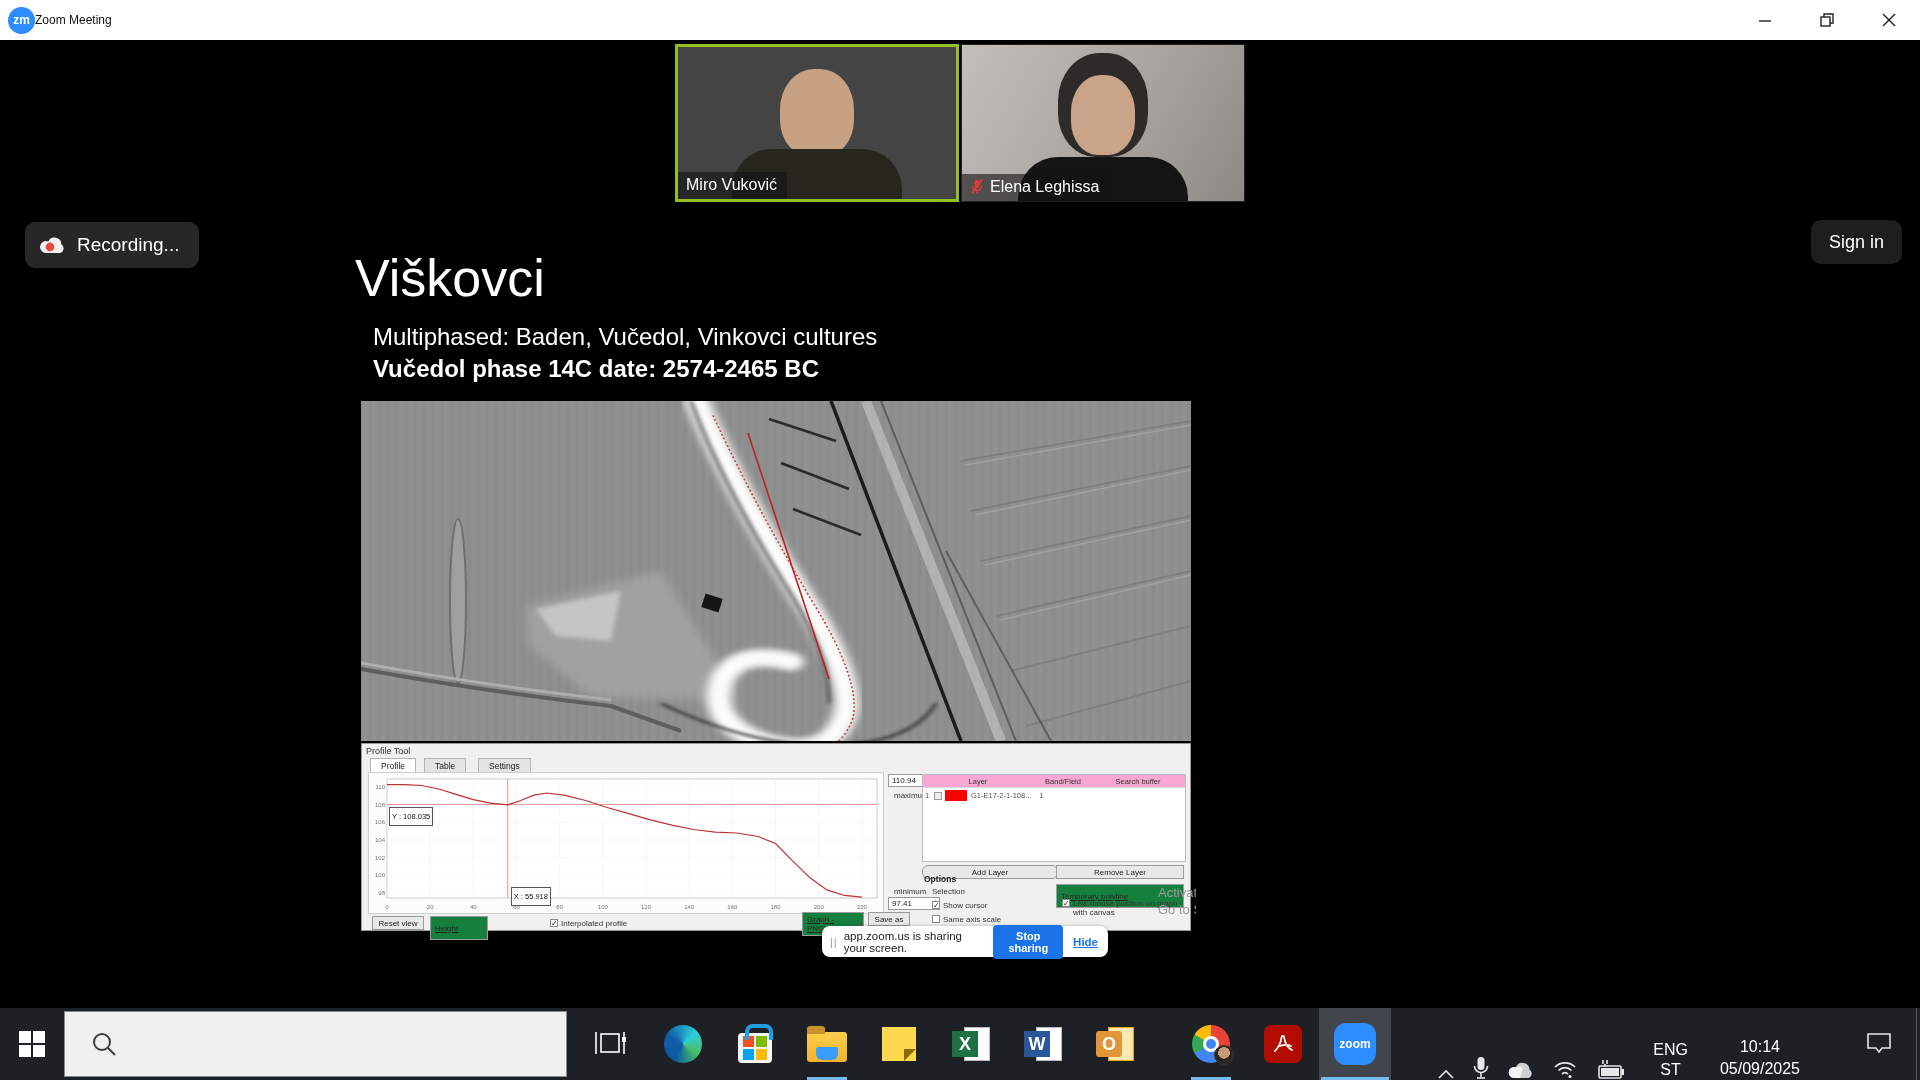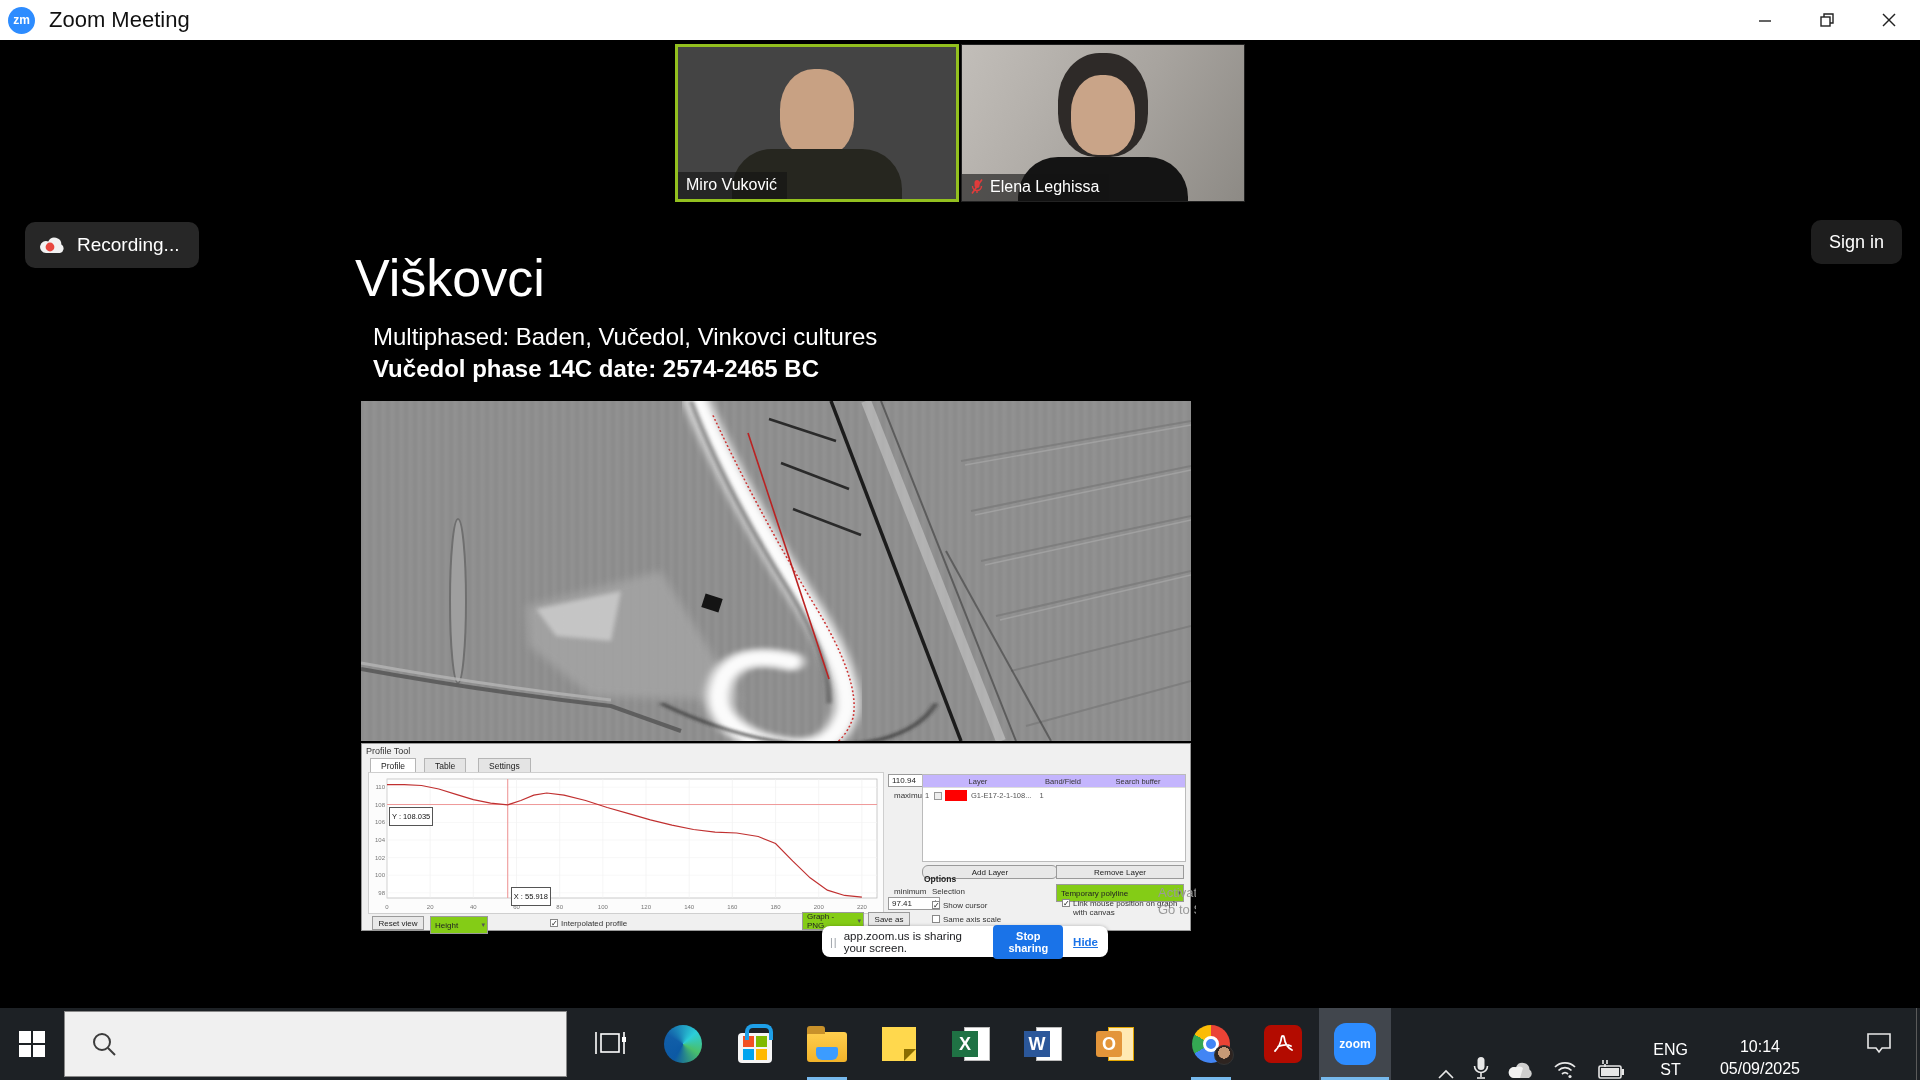--- a/index.html
+++ b/index.html
@@ -6,21 +6,21 @@
   html,body { width:1920px; height:1080px; overflow:hidden; background:#000;
     font-family:"Liberation Sans", sans-serif; }
   #stage { position:relative; width:1920px; height:1080px; }
 
   
   #titlebar { position:absolute; left:0; top:0; width:1920px; height:40px; background:#fff;
     display:flex; align-items:center; }
   #zm-logo { width:27px; height:27px; border-radius:50%; background:#2d8cff; color:#fff;
     font-size:12px; font-weight:bold; display:flex; align-items:center; justify-content:center;
     margin-left:8px; }
-  #win-title { font-size:22px; color:#111; margin-left:14px; }
+  #win-title { font-size:12px; color:#111; margin-left:0; }
   #win-controls { position:absolute; right:0; top:0; height:40px; display:flex; }
   .wbtn { width:62px; height:40px; display:flex; align-items:center; justify-content:center; }
   .wbtn svg { stroke:#222; stroke-width:1.4; fill:none; }
 
   
   #content { position:absolute; left:0; top:40px; width:1920px; height:968px; background:#000; }
 
   
   .vtile { position:absolute; top:4px; width:284px; height:158px; overflow:hidden; background:#444; }
   #tile-miro { left:675px; border:3px solid #93c01f; }
@@ -77,30 +77,30 @@
     background:#fcfcfc; border:1px solid #cfcfcf; }
   #profile-chart { position:absolute; left:0; top:0; }
   .tooltip { position:absolute; background:#fff; border:1px solid #555; font-size:7.5px;
     padding:4px 2px; line-height:9px; color:#111; white-space:nowrap; }
   .spin { position:absolute; width:52px; height:13px; background:#fff; border:1px solid #9a9a9a;
     font-size:8px; display:flex; align-items:center; padding-left:3px; }
   .spin .arrows { position:absolute; right:1px; top:0; font-size:5px; line-height:6px; color:#444; }
   .plabel { position:absolute; font-size:8px; color:#333; }
   .pbtn { position:absolute; height:14px; background:#e8e8e8; border:1px solid #9a9a9a;
     font-size:8px; display:flex; align-items:center; justify-content:center; }
-  .pcombo { position:absolute; height:18px; background:#84cc16; border:1px solid #9a9a9a;
-    font-size:8px; display:flex; align-items:center; padding:0 12px 0 4px; }
+  .pcombo { position:absolute; height:24px; background:#15803d; border:1px solid #9a9a9a;
+    font-size:8px; display:flex; align-items:center; padding:0 12px 0 4px;text-decoration:underline; }
   .pcombo::after { content:"▾"; position:absolute; right:2px; font-size:7px; color:#555; }
   .pcheck { position:absolute; font-size:8px; display:flex; align-items:flex-start; gap:3px; color:#333; }
   .pcheck .box { width:8px; height:8px; border:1px solid #888; background:#fff; flex:0 0 auto;
     font-size:8px; line-height:8px; text-align:center; color:#111; }
   .pcheck.checked .box::before { content:"✓"; }
   #layer-panel { position:absolute; left:560px; top:30px; width:264px; height:88px; background:#fff;
     border:1px solid #bbb; }
-  #layer-head { display:flex; border-bottom:1px solid #ddd; background:#c4b5fd; height:13px;
+  #layer-head { display:flex; border-bottom:1px solid #ddd; background:#f9a8d4; height:13px;
     align-items:center; }
   #layer-head div { font-size:7.5px; color:#333; text-align:center; }
   .lh-0 { width:110px; } .lh-1 { width:60px; } .lh-2 { width:90px; }
   #layer-row { display:flex; align-items:center; height:15px; font-size:7.5px; color:#555; }
   #layer-row .rn { width:8px; padding-left:2px; }
   #layer-row .cb { width:8px; height:8px; border:1px solid #999; background:#eee; margin:0 3px; }
   #layer-row .swatch { width:22px; height:11px; background:#f00; margin-right:4px; }
   #options-head { position:absolute; left:562px; top:130px; font-weight:bold; font-size:8.5px; }
 
   

